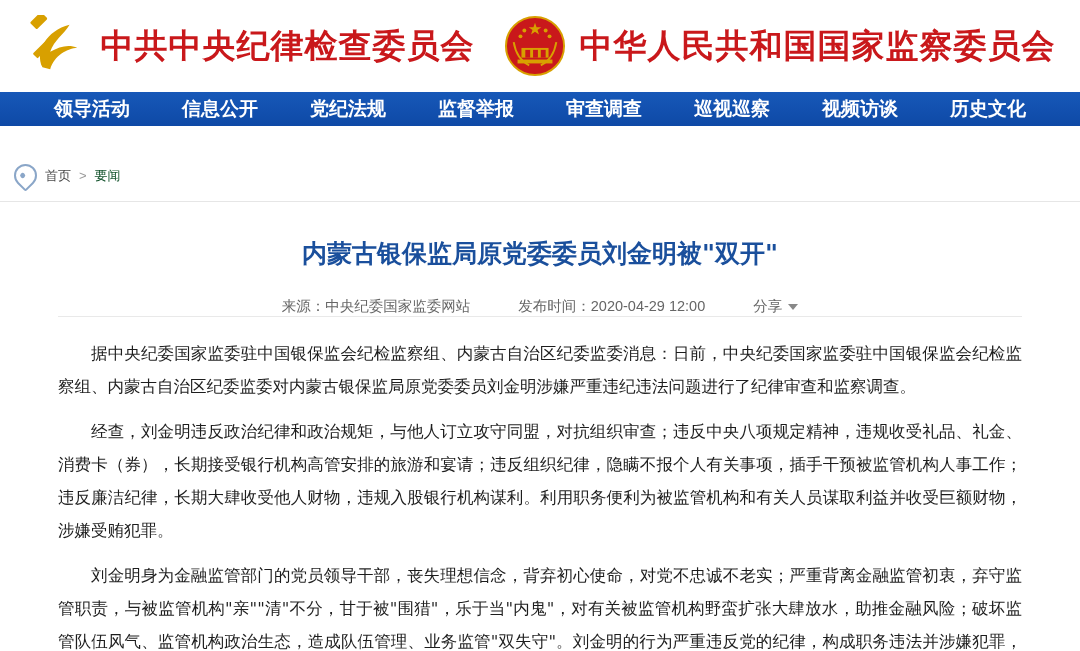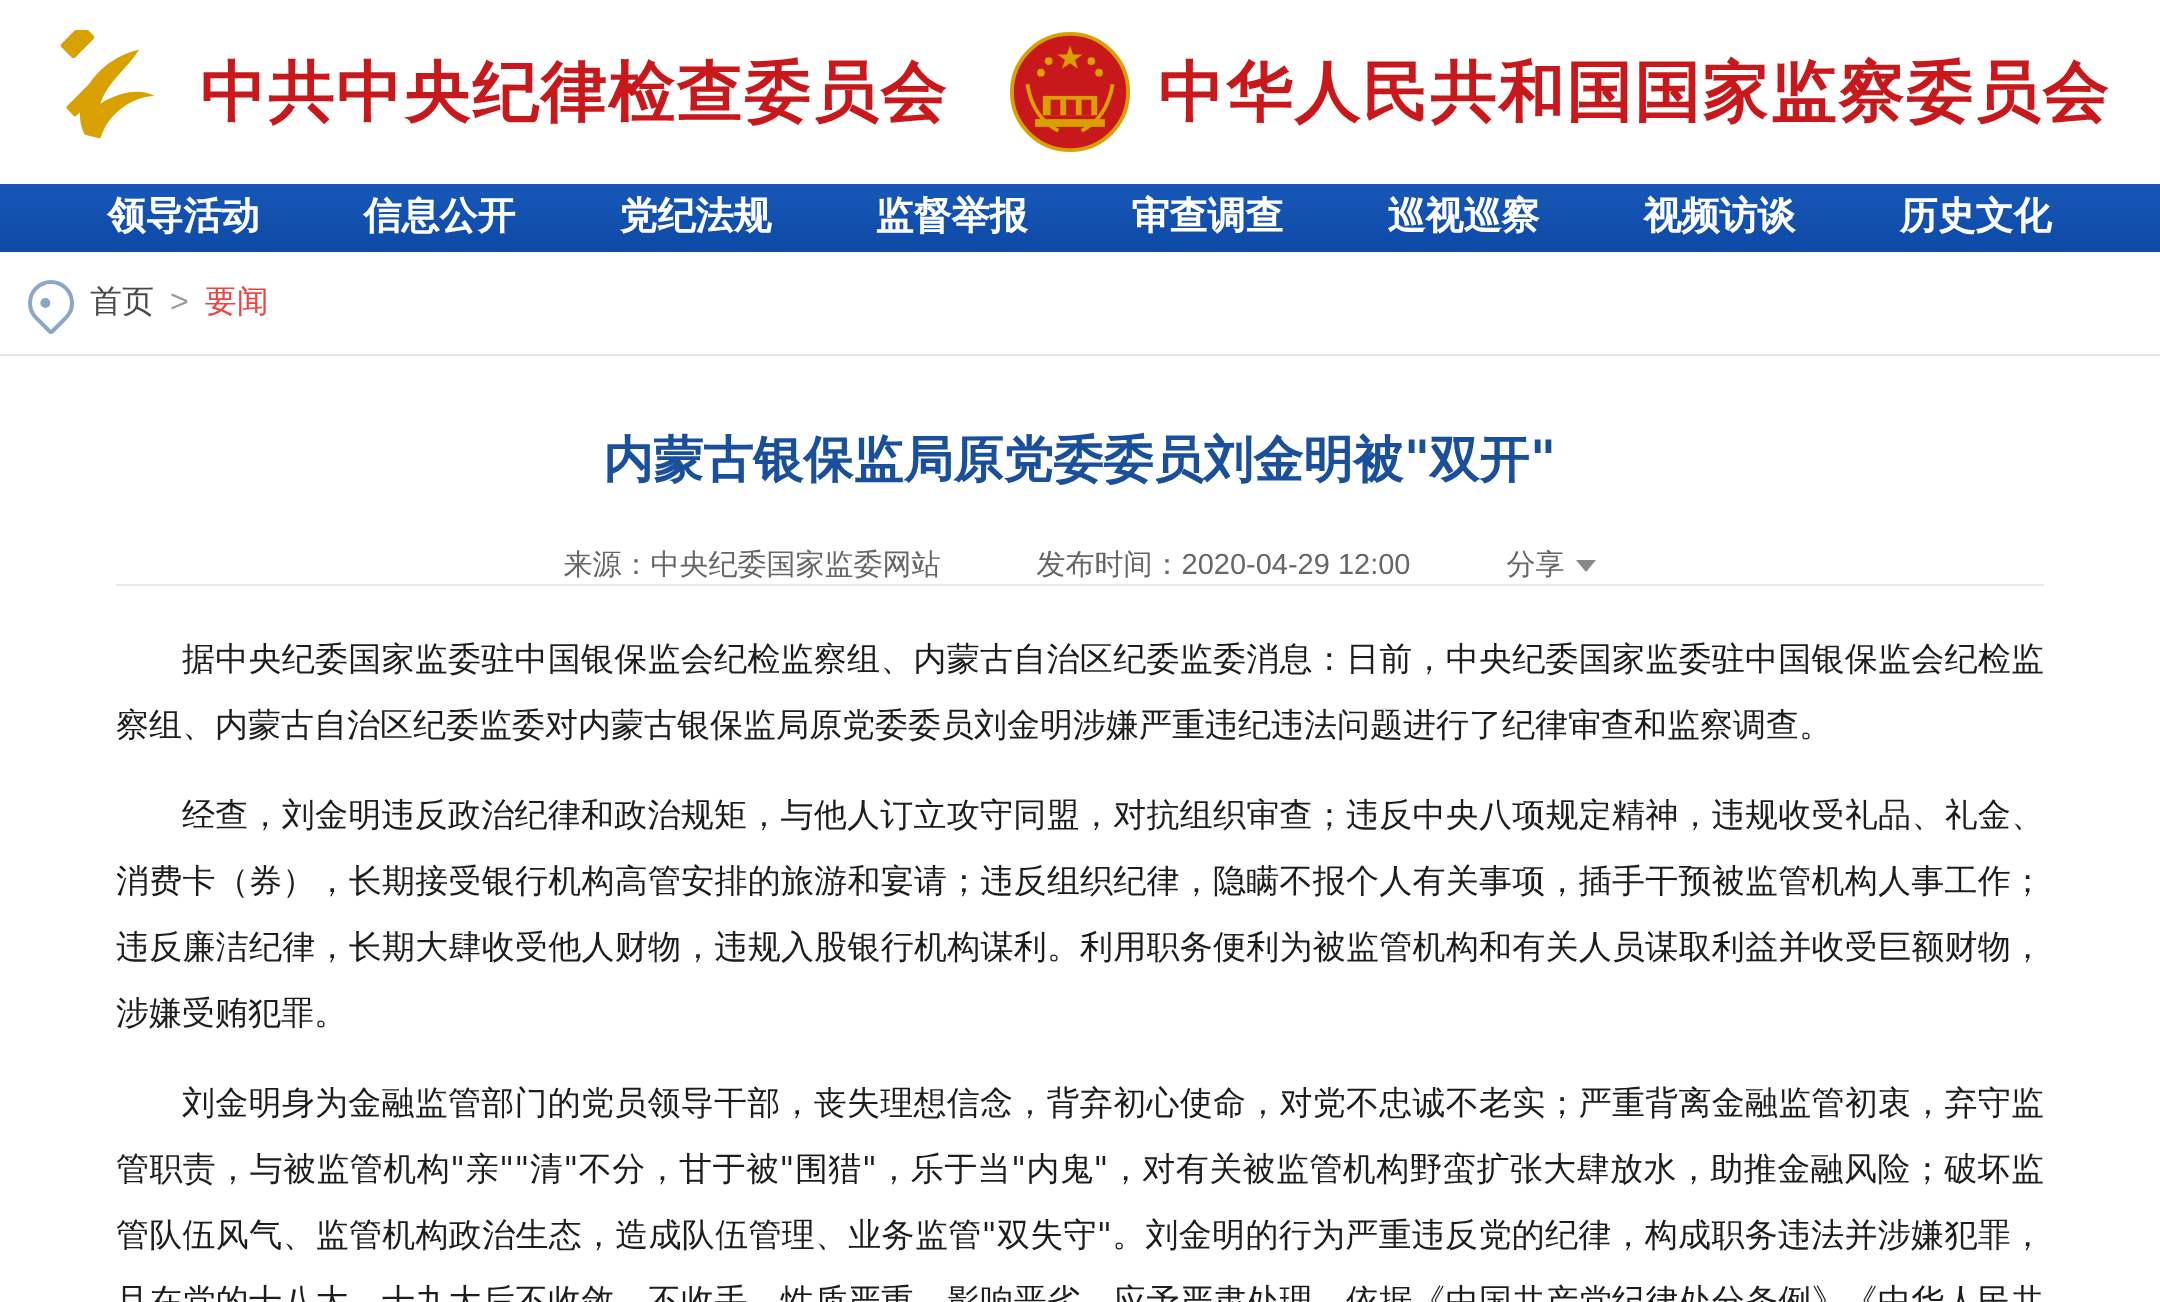--- a/index.html
+++ b/index.html
@@ -70,24 +70,25 @@
     font-family: "Liberation Sans", sans-serif;
   }
 
   
   .breadcrumb {
     height: 52px;
     border-bottom: 1px solid #e6e6e6;
     display: flex;
     align-items: center;
     padding-left: 14px;
-    font-size: 16px;
+    font-size: 13px;
     color: #555555;
     gap: 8px;
     box-sizing: border-box;
+    margin-top: 24px;
   }
   .pin-icon {
     width: 19px;
     height: 19px;
     border: 2px solid #8aa6c8;
     border-radius: 50% 50% 50% 2px;
     transform: rotate(-45deg);
     position: relative;
     flex: none;
   }
@@ -96,21 +97,21 @@
     position: absolute;
     width: 5px;
     height: 5px;
     background: #8aa6c8;
     border-radius: 50%;
     top: 5px;
     left: 5px;
   }
   .crumb-link { color: #4a4a4a; cursor: pointer; }
   .crumb-sep { color: #9a9a9a; }
-  .crumb-current { color: #ef4444; }
+  .crumb-current { color: #14532d; }
 
   
   .article {
     padding: 0 58px;
     box-sizing: border-box;
   }
   .title {
     text-align: center;
     font-family: "DejaVu Serif", "Liberation Serif", serif;
     font-weight: bold;

